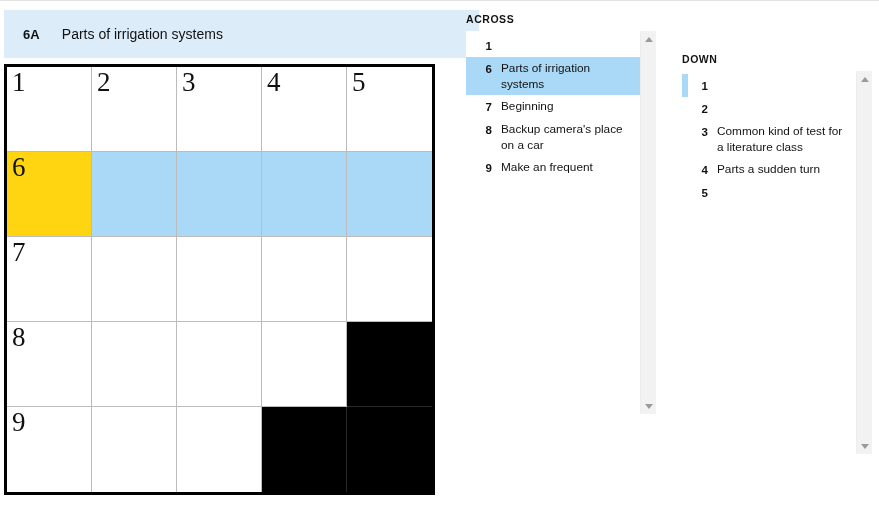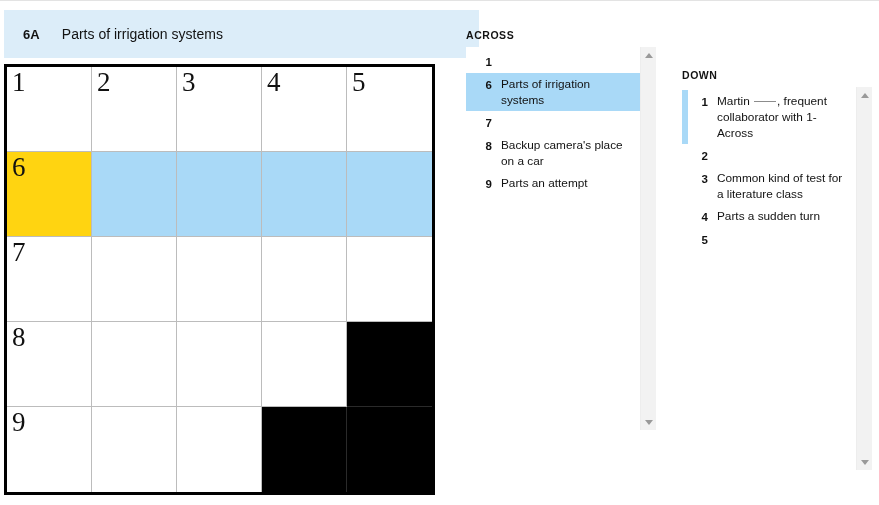--- a/index.html
+++ b/index.html
@@ -95,21 +95,21 @@
     line-height: 30px;
     color: #111111;
     font-family: "Liberation Serif", serif;
     font-weight: 400;
     user-select: none;
   }
 
   
   .clue-panel {
     position: absolute;
-    top: 16px;
+    top: 0;
     height: 413px;
   }
   #across-panel { left: 466px; width: 190px; }
   #down-panel  { left: 682px; width: 190px; margin-top: 40px; }
 
   .panel-heading {
     position: absolute;
     left: 0;
     top: 12px;
     font-size: 10.5px;
@@ -287,49 +287,49 @@
       <div class="clue-list" id="across-list">
           <div class="clue">
             <span class="num">1</span>
           </div>
           <div class="clue selected">
             <span class="num">6</span>
             <span class="txt">Parts of irrigation systems</span>
           </div>
           <div class="clue">
             <span class="num">7</span>
+            <span class="txt">Beginning</span>
           </div>
           <div class="clue">
             <span class="num">8</span>
             <span class="txt">Backup camera's place on a car</span>
           </div>
           <div class="clue">
             <span class="num">9</span>
-            <span class="txt">Parts an attempt</span>
+            <span class="txt">Make an frequent</span>
           </div>
         </div>
       <div class="scrollbar">
         <div class="arrow up">
             <div class="tri up"></div>
           </div>
         <div class="thumb" style="top:16px;height:0px;"></div>
         <div class="arrow down">
             <div class="tri down"></div>
           </div>
       </div>
     </div>
   </div>
 
   <div class="clue-panel" id="down-panel">
     <div class="panel-heading">DOWN</div>
     <div class="clue-list-wrap">
       <div class="clue-list" id="down-list">
           <div class="clue cross-ref">
             <span class="num">1</span>
-            <span class="txt">Martin <span class="blank"></span>, frequent collaborator with 1-Across</span>
           </div>
           <div class="clue">
             <span class="num">2</span>
           </div>
           <div class="clue">
             <span class="num">3</span>
             <span class="txt">Common kind of test for a literature class</span>
           </div>
           <div class="clue">
             <span class="num">4</span>

